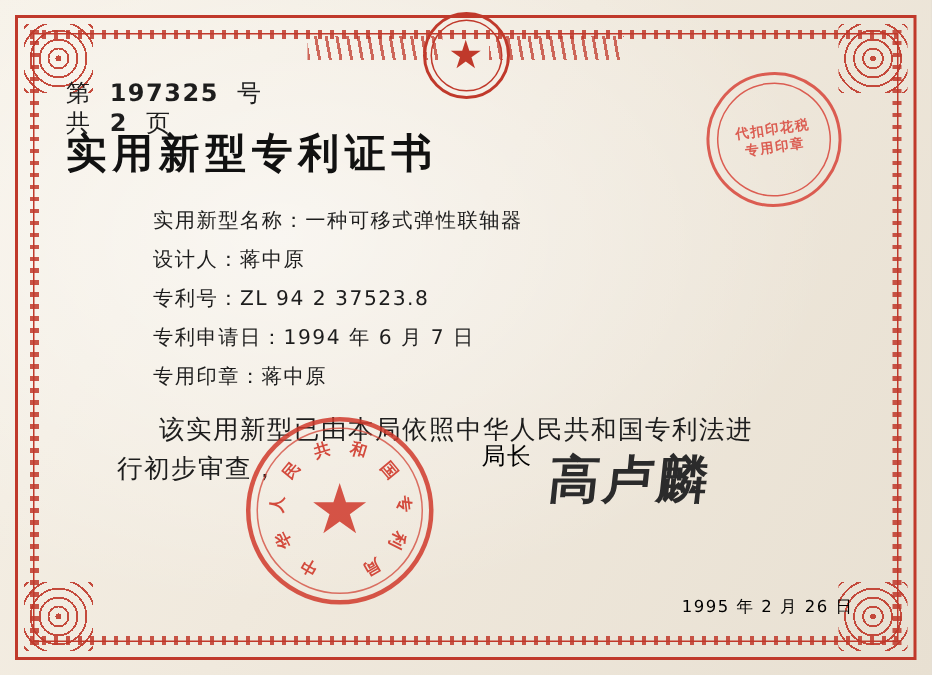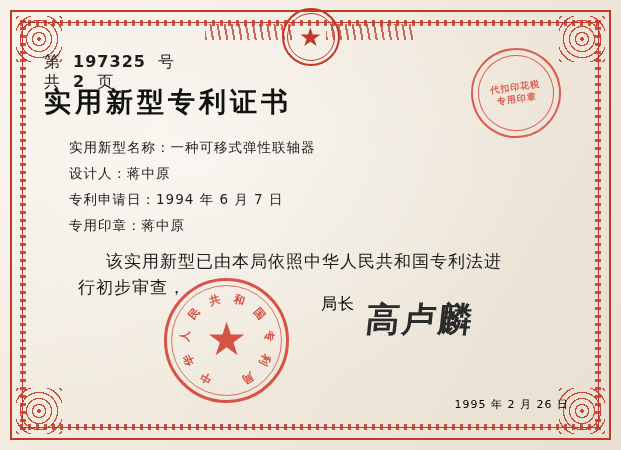--- a/index.html
+++ b/index.html
@@ -134,21 +134,21 @@
     text-align: left;
     font-family: "DejaVu Serif", serif;
     font-size: 27px;
     font-weight: bold;
     letter-spacing: 4px;
     color: #111;
     margin-top: -8px;
     margin-bottom: 14px;
   }
   .fields {
-    margin-left: 25px;
+    margin-left: 58px;
     font-size: 13.5px;
     line-height: 26px;
     letter-spacing: 1px;
   }
   .field .label { }
   .field .value { font-weight: 500; }
   .paragraph {
     margin-top: 10px;
     margin-left: 34px;
     font-size: 17px;
@@ -315,20 +315,23 @@
     </div>
 
     <div class="title">实用新型专利证书</div>
 
     <div class="fields">
       <div class="field">
         <span class="label">实用新型名称：</span><span class="value">一种可移式弹性联轴器</span>
       </div>
       <div class="field">
         <span class="label">设计人：</span><span class="value">蒋中原</span>
+      </div>
+      <div class="field">
+        <span class="label">专利号：</span><span class="value">ZL 94 2 37523.8</span>
       </div>
       <div class="field">
         <span class="label">专利申请日：</span><span class="value">1994 年 6 月 7 日</span>
       </div>
       <div class="field">
         <span class="label">专用印章：</span><span class="value">蒋中原</span>
       </div>
     </div>
 
     <div class="paragraph">

